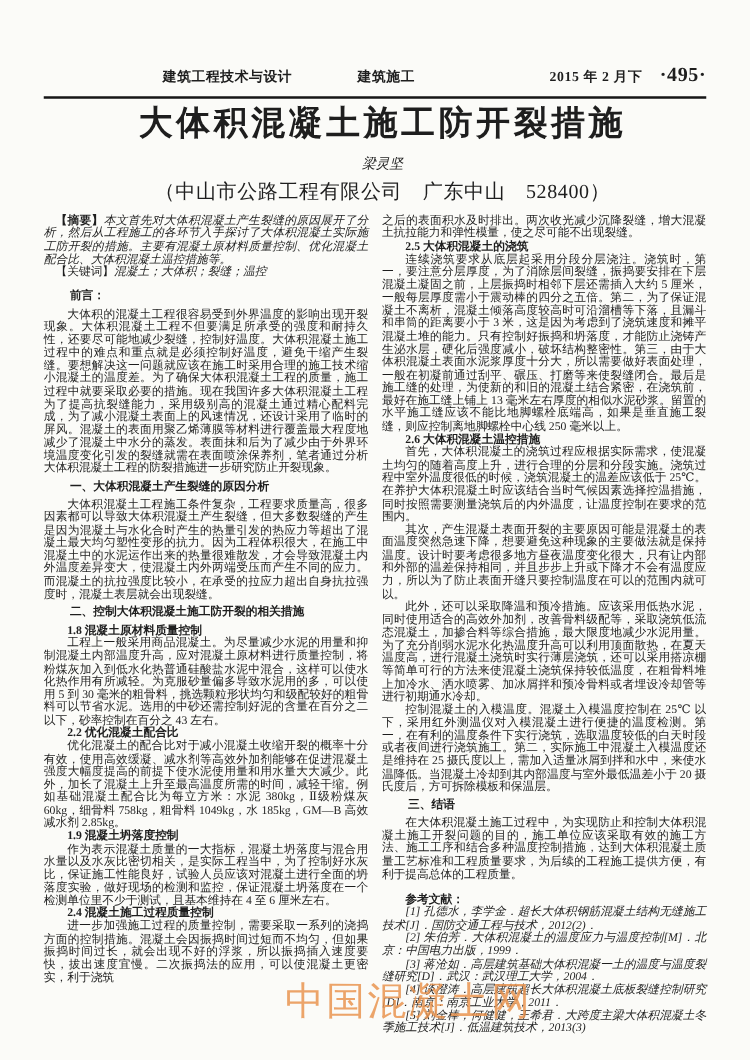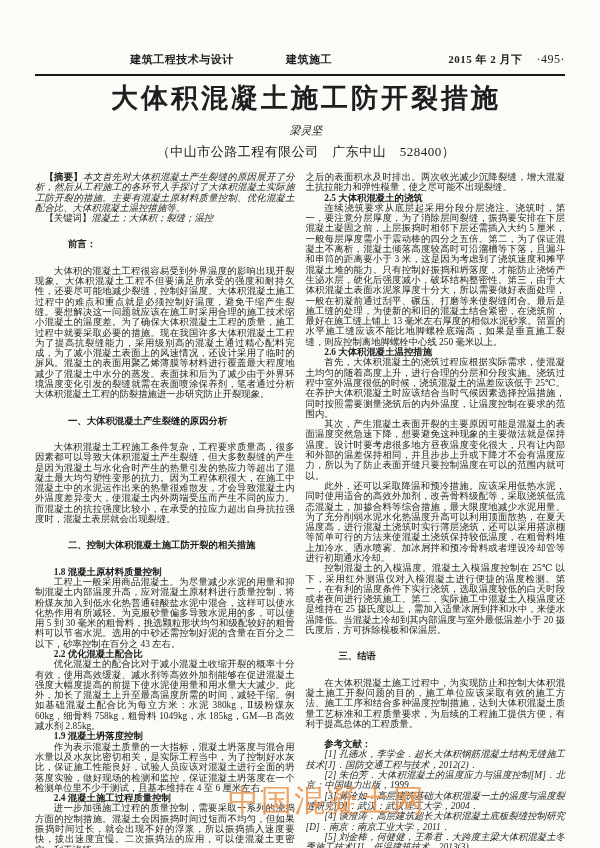--- a/index.html
+++ b/index.html
@@ -12,36 +12,36 @@
   
   .header{
     position:absolute;top:52px;left:35px;right:35px;
     display:flex;align-items:baseline;
     border-bottom:2px solid #161616;padding-bottom:7px;
     font-weight:bold;font-size:11px;letter-spacing:.5px;
   }
   .header .h-left{flex:1.2;text-align:right;padding-left:18px;}
   .header .h-center{flex:1;text-align:center;}
   .header .h-right{flex:1.2;text-align:right;font-weight:bold;}
-  .header .page-no{font-weight:normal;font-size:12px;margin-left:14px;}
+  .header .page-no{font-weight:bold;font-size:16px;margin-left:14px;}
   
   .title-block{position:absolute;top:84px;left:12px;right:0;text-align:center;}
   .article-title{font-size:27px;font-weight:bold;letter-spacing:3px;line-height:1.1;}
   .article-author{font-size:11px;margin-top:9px;font-style:italic;}
-  .article-affil{font-size:13px;margin-top:5px;letter-spacing:.5px;}
+  .article-affil{font-size:16px;margin-top:5px;letter-spacing:.5px;}
   
   .body{
     position:absolute;top:172px;left:35px;right:35px;bottom:20px;
     display:flex;gap:11px;
     font-size:9.4px;line-height:10.3px;text-align:justify;
   }
   .col{flex:1;min-width:0;}
   .para{text-indent:2em;margin:0;}
   .para.cont{text-indent:0;}
-  .sec-heading{font-weight:bold;text-indent:1.8em;margin:16px;}
+  .sec-heading{font-weight:bold;text-indent:1.8em;margin:4px;}
   .sub-heading{font-weight:bold;text-indent:2em;margin:0;}
   .abstract-block{text-indent:1em;margin:0;}
   .abstract-block .lbl{font-weight:bold;font-style:normal;}
   .abstract-block .txt{font-style:italic;}
   .kw-block{text-indent:1em;margin:0 0 9px 0;}
   .kw-block .lbl{font-weight:normal;}
   .kw-block .txt{font-style:italic;}
   .refs-heading{font-weight:bold;text-indent:2em;margin:10px 0 0 0;}
   .ref{text-indent:2em;margin:0;font-style:italic;}
   

